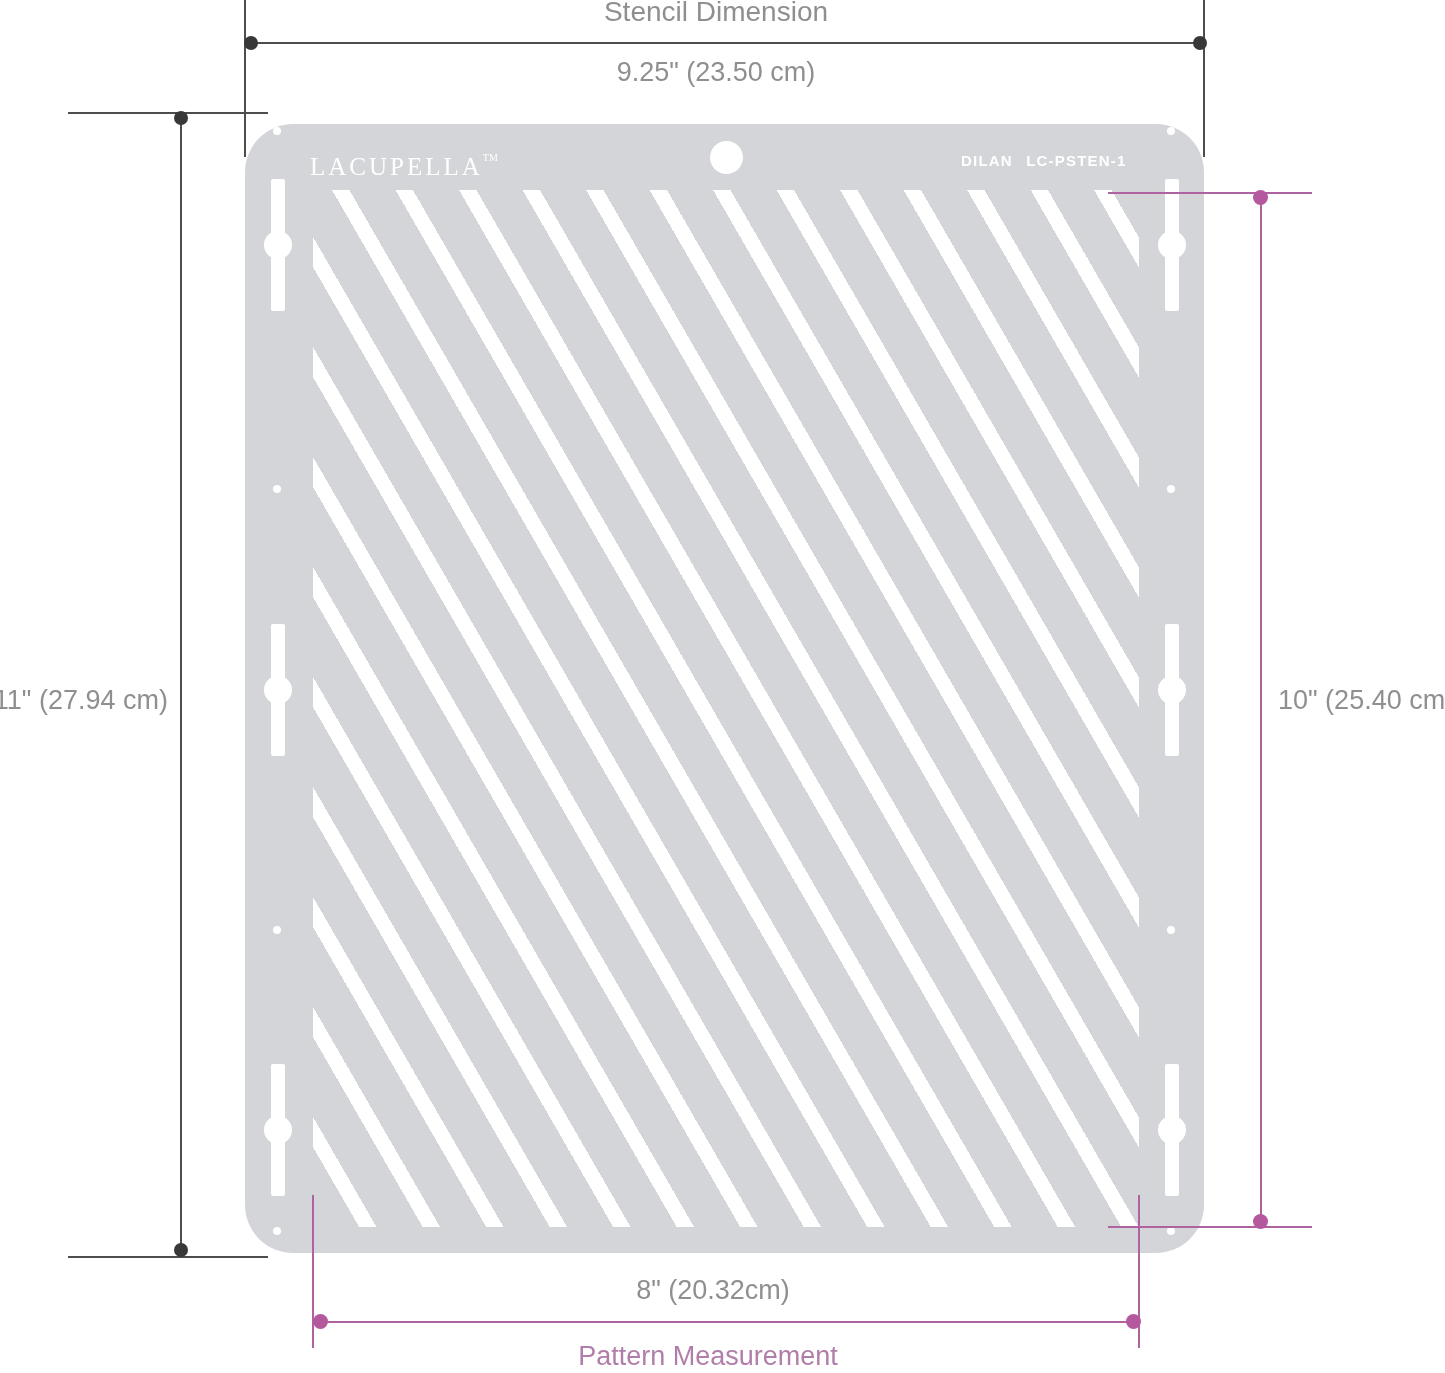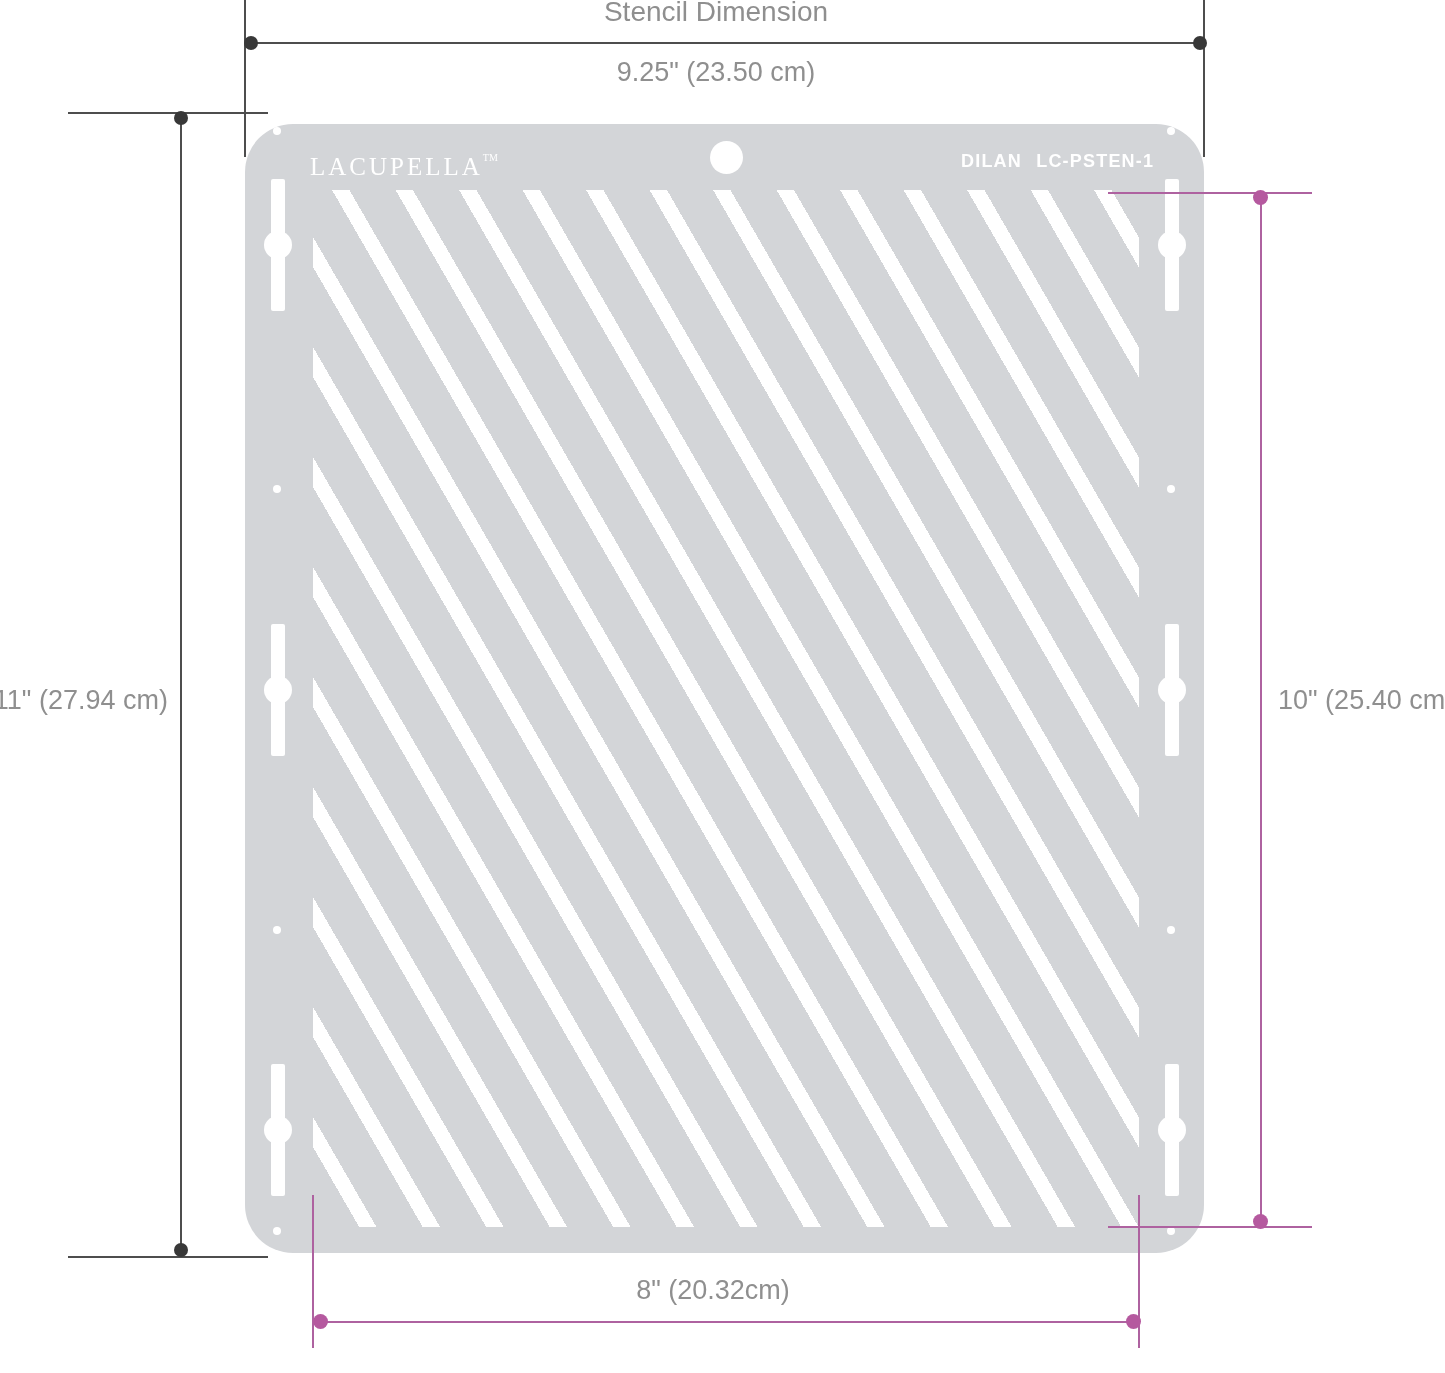--- a/index.html
+++ b/index.html
@@ -31,21 +31,21 @@
       var(--pattern-white) 40px, var(--pattern-white) 55px);
   }
   .brand{
     position:absolute;left:65px;top:19px;height:30px;line-height:30px;
     color:#fff;font-family:Liberation Serif, serif;
     font-size:25px;letter-spacing:3px;white-space:nowrap;
   }
   .brand sup{font-size:10px;letter-spacing:0;vertical-align:14px;}
   .model{
     position:absolute;left:716px;top:26px;height:22px;line-height:22px;
-    color:#fff;font-size:18px;font-weight:bold;letter-spacing:1.2px;
+    color:#fff;font-size:15px;font-weight:bold;letter-spacing:1.2px;
     word-spacing:8px;white-space:nowrap;
   }
   .hole{
     position:absolute;left:465px;top:17px;width:33px;height:33px;
     background:#fff;border-radius:50%;
   }
   .slot{position:absolute;width:28px;height:132px;}
   .slot .bar{
     position:absolute;left:7px;top:0;width:14px;height:132px;
     background:#fff;border-radius:2px;
@@ -150,14 +150,15 @@
   <div class="dot pink" style="left:1253px;top:190px;"></div>
   <div class="dot pink" style="left:1253px;top:1214px;"></div>
   <div class="lbl" style="left:1278px;top:684px;">10" (25.40 cm)</div>
 
   <div class="vline pink" style="left:312px;top:1195px;height:153px;"></div>
   <div class="vline pink" style="left:1138px;top:1195px;height:153px;"></div>
   <div class="hline pink" style="left:321px;top:1321px;width:812px;"></div>
   <div class="dot pink" style="left:313px;top:1314px;"></div>
   <div class="dot pink" style="left:1126px;top:1314px;"></div>
   <div class="lbl center" style="left:513px;top:1274px;width:400px;">8" (20.32cm)</div>
+  <div class="lbl center pinktext" style="left:508px;top:1340px;width:400px;">Pattern Measurement</div>
 
 </div>
 
 </body></html>

